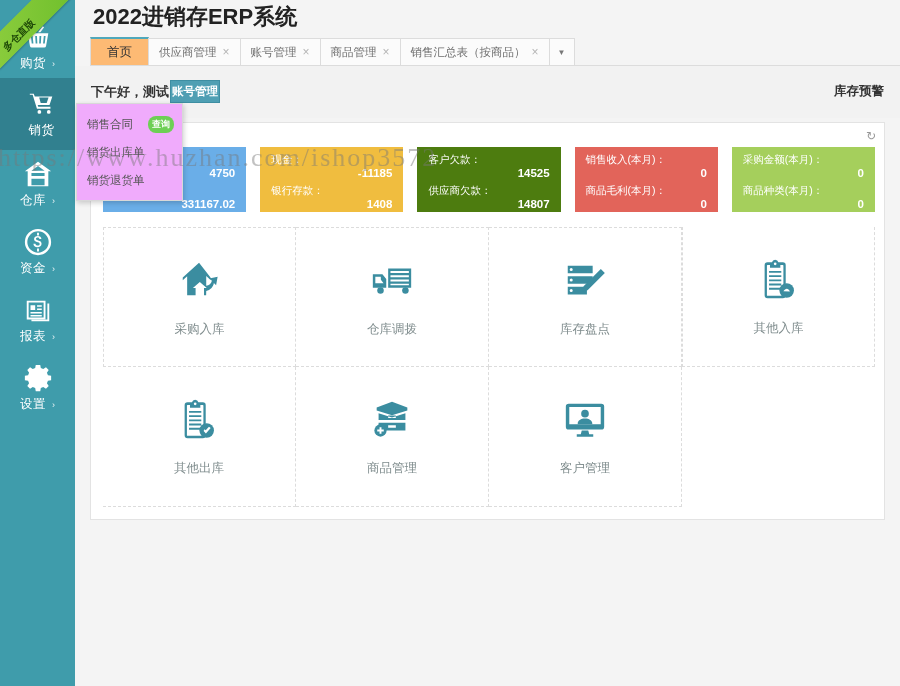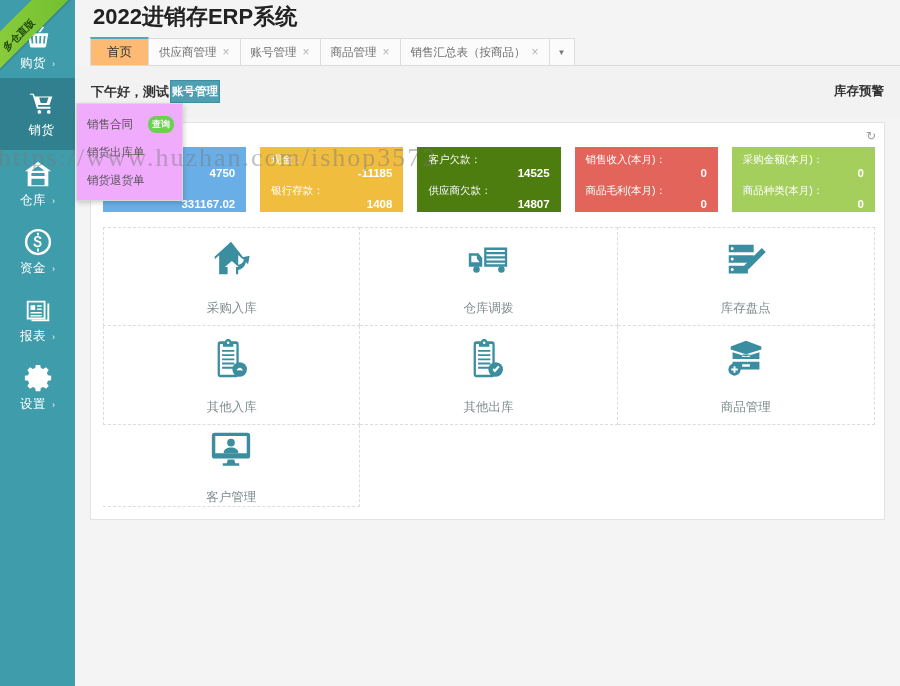--- a/index.html
+++ b/index.html
@@ -136,21 +136,21 @@
     font-size: 10.5px; line-height: 14px; display: block;
   }
   .card .val {
     font-size: 11.5px; font-weight: bold; text-align: right;
     display: block; line-height: 15px; margin-bottom: 2px;
   }
 
   
   .grid {
     position: absolute; left: 12px; top: 104px; width: 772px; height: 280px;
-    display: grid; grid-template-columns: repeat(3,1fr); grid-template-rows: repeat(2,1fr);
+    display: grid; grid-template-columns: repeat(4,1fr); grid-template-rows: repeat(2,1fr);
   }
   .cell {
     display: flex; flex-direction: column;
     align-items: center; justify-content: center;
     border-right: 1px dashed #dcdcdc; border-bottom: 1px dashed #dcdcdc;
     cursor: pointer;
   }
   .cell.r1 { border-top: 1px dashed #dcdcdc; }
   .cell.c1 { border-left: 1px dashed #dcdcdc; }
   .cell-ico { width: 46px; height: 46px; margin-bottom: 18px; }

